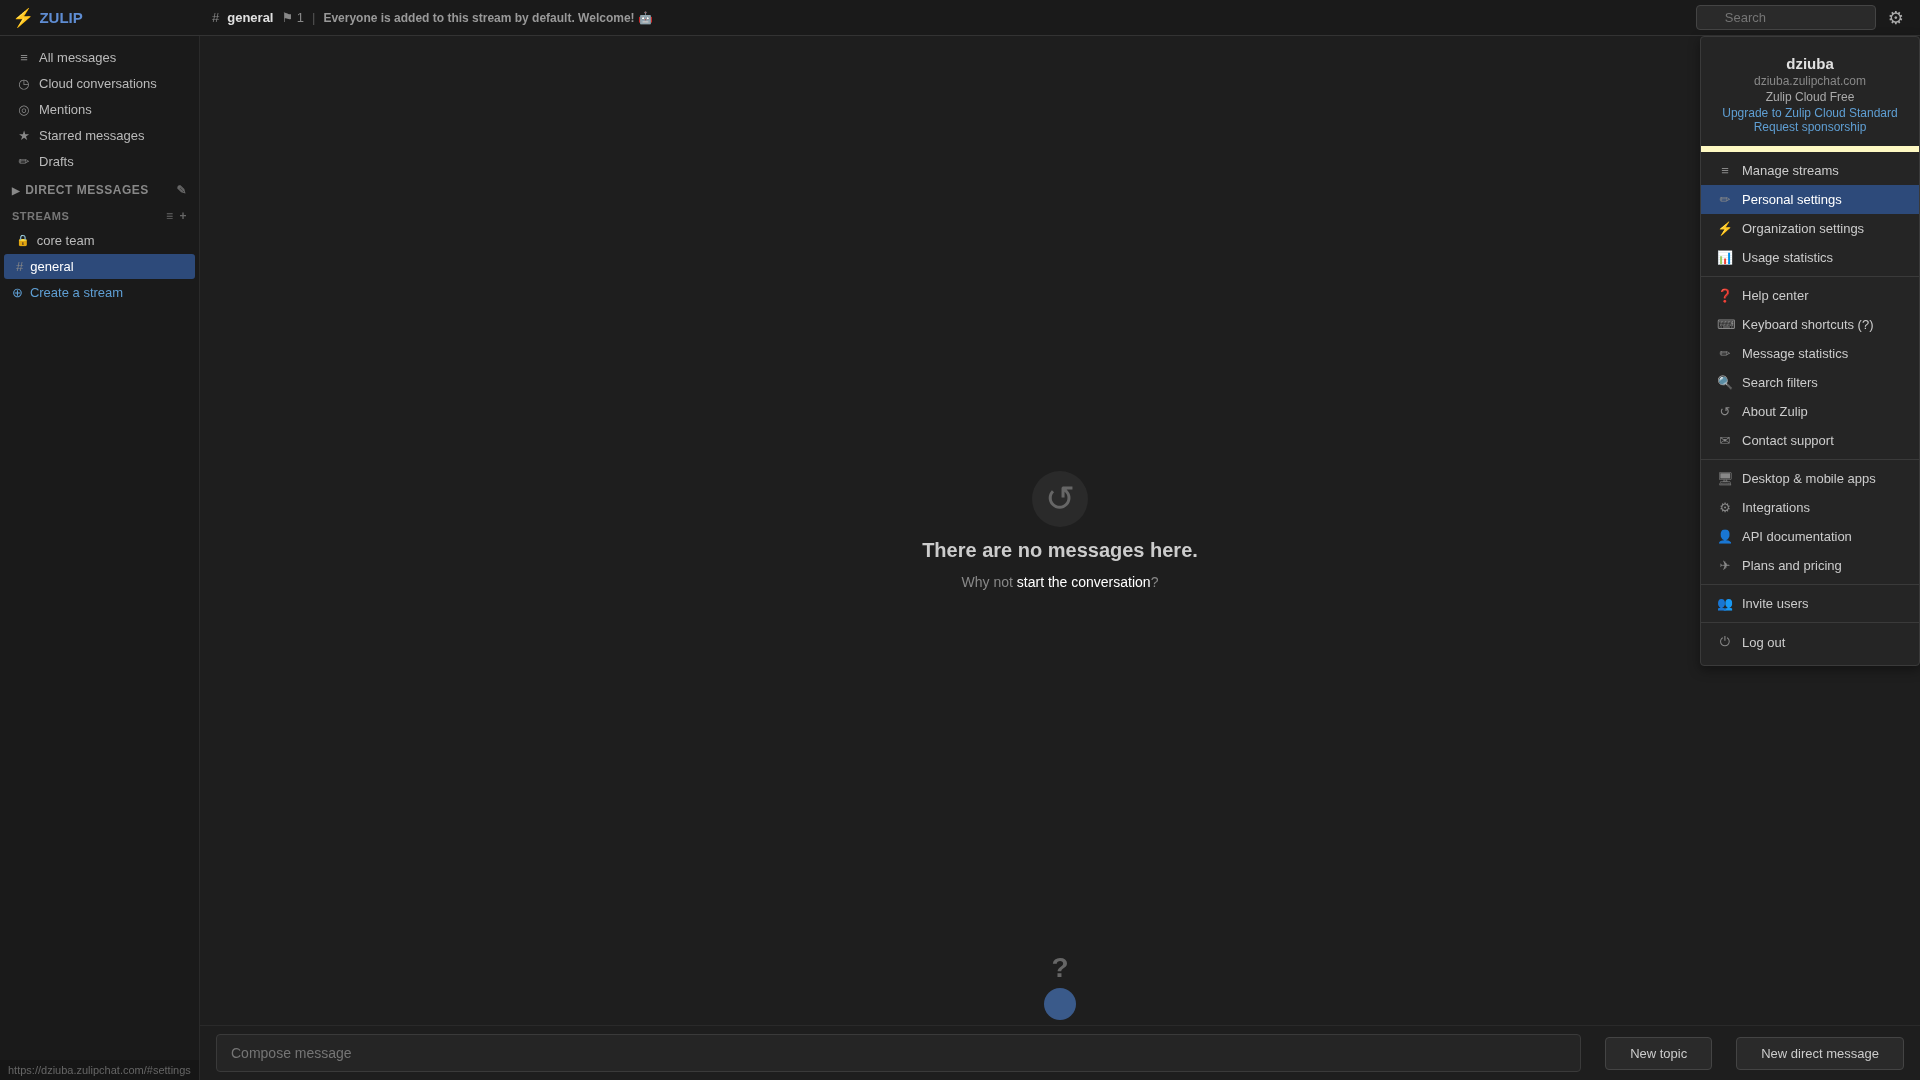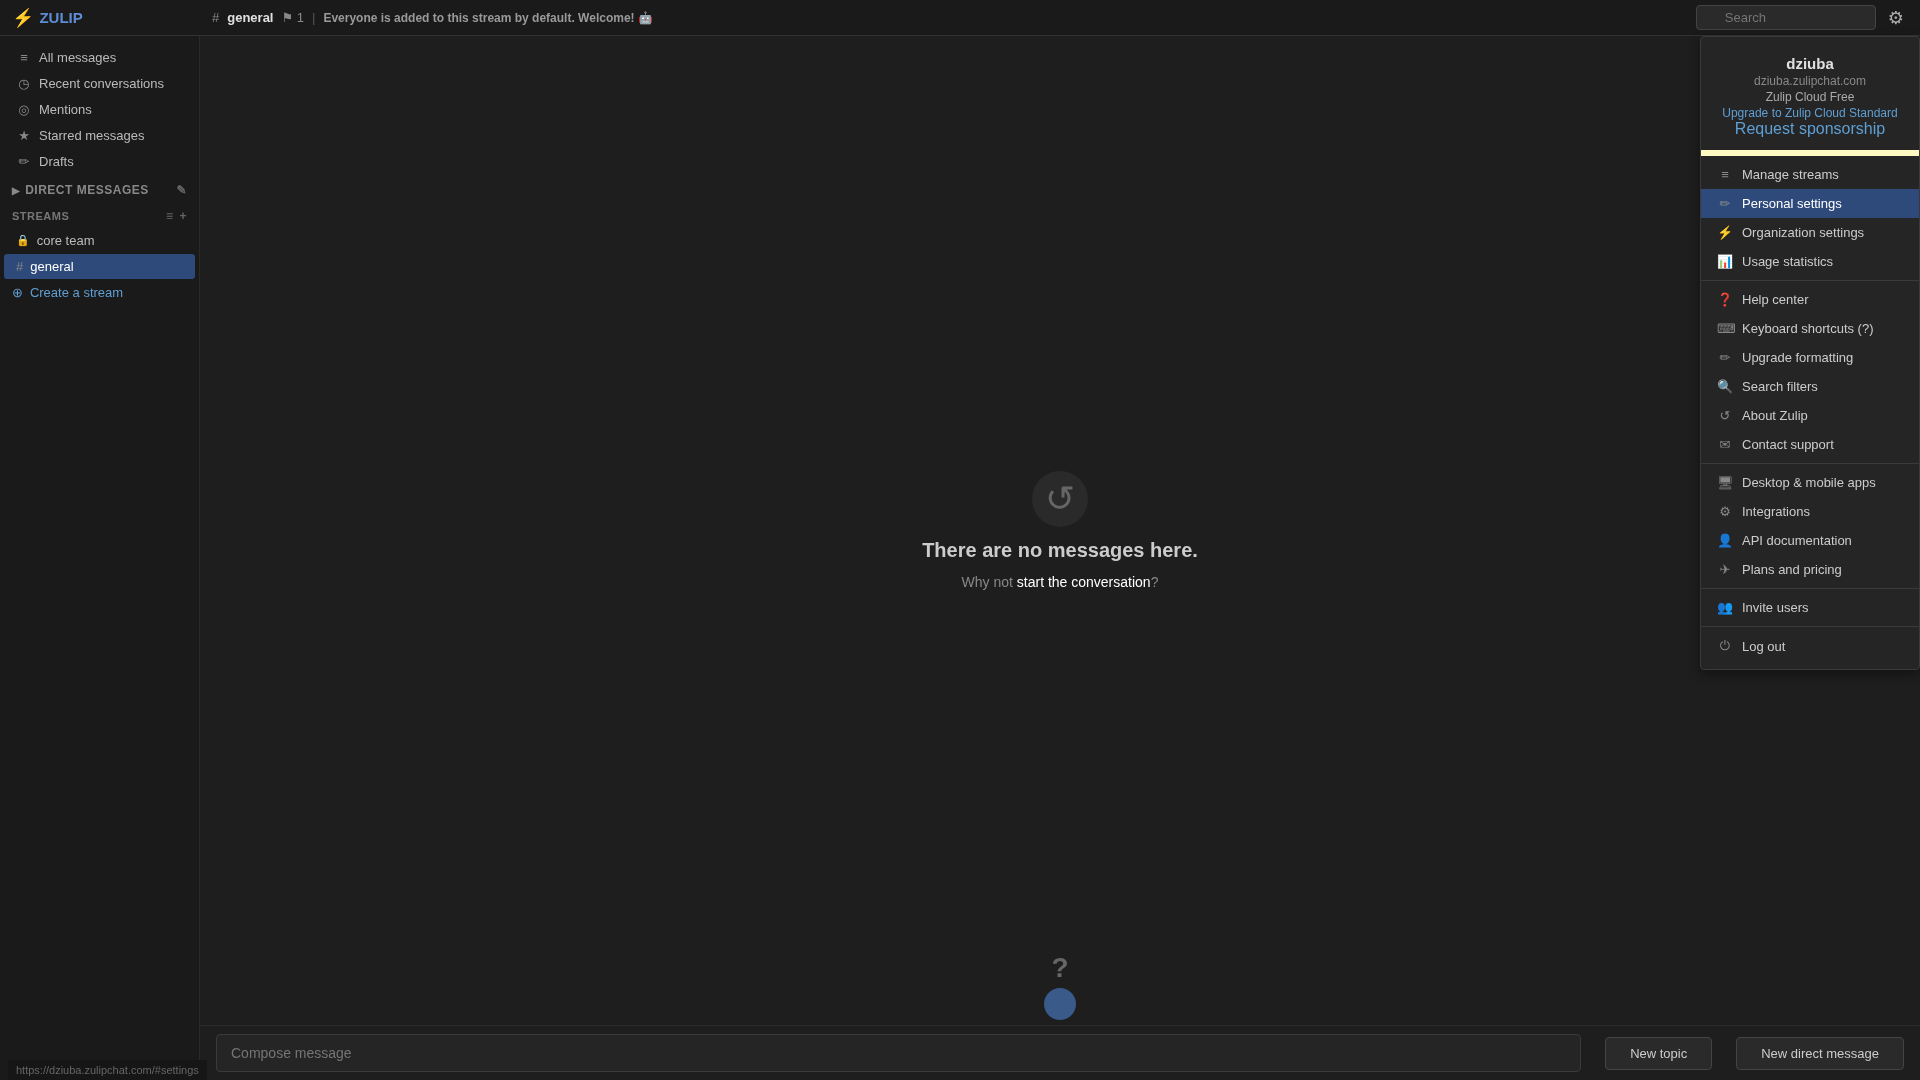--- a/index.html
+++ b/index.html
@@ -329,21 +329,21 @@
     }
     #dropdown-upgrade {
       color: #5f9fd4;
       font-size: 12px;
       cursor: pointer;
       display: block;
       margin-top: 2px;
     }
     #dropdown-sponsor {
       color: #5f9fd4;
-      font-size: 16px;
+      font-size: 12px;
       cursor: pointer;
       display: block;
     }
     .dropdown-item {
       display: flex;
       align-items: center;
       padding: 7px 16px;
       cursor: pointer;
       color: #ccc;
       font-size: 13px;
@@ -362,21 +362,21 @@
     .dropdown-divider {
       border: none;
       border-top: 1px solid #3a3a3a;
       margin: 4px 0;
     }
 
     
     #statusbar {
       position: fixed;
       bottom: 0;
-      left: 8px;
+      left: 0;
       height: 20px;
       background: #161616;
       padding: 0 8px;
       display: flex;
       align-items: center;
       font-size: 11px;
       color: #666;
     }
   </style>
 </head>
@@ -408,21 +408,21 @@
 <div id="layout">
 
   <div id="sidebar">
 
     <div class="sidebar-item">
       <span class="icon">≡</span>
       <span>All messages</span>
     </div>
     <div class="sidebar-item">
       <span class="icon">◷</span>
-      <span>Recent conversations</span>
+      <span>Cloud conversations</span>
     </div>
     <div class="sidebar-item">
       <span class="icon">◎</span>
       <span>Mentions</span>
     </div>
     <div class="sidebar-item">
       <span class="icon">★</span>
       <span>Starred messages</span>
     </div>
     <div class="sidebar-item">
@@ -516,21 +516,21 @@
   <div class="dropdown-item">
     <span class="dropdown-icon">❓</span>
     <span>Help center</span>
   </div>
   <div class="dropdown-item">
     <span class="dropdown-icon">⌨</span>
     <span>Keyboard shortcuts (?)</span>
   </div>
   <div class="dropdown-item">
     <span class="dropdown-icon">✏</span>
-    <span>Upgrade formatting</span>
+    <span>Message statistics</span>
   </div>
   <div class="dropdown-item">
     <span class="dropdown-icon">🔍</span>
     <span>Search filters</span>
   </div>
   <div class="dropdown-item">
     <span class="dropdown-icon">↺</span>
     <span>About Zulip</span>
   </div>
   <div class="dropdown-item">

